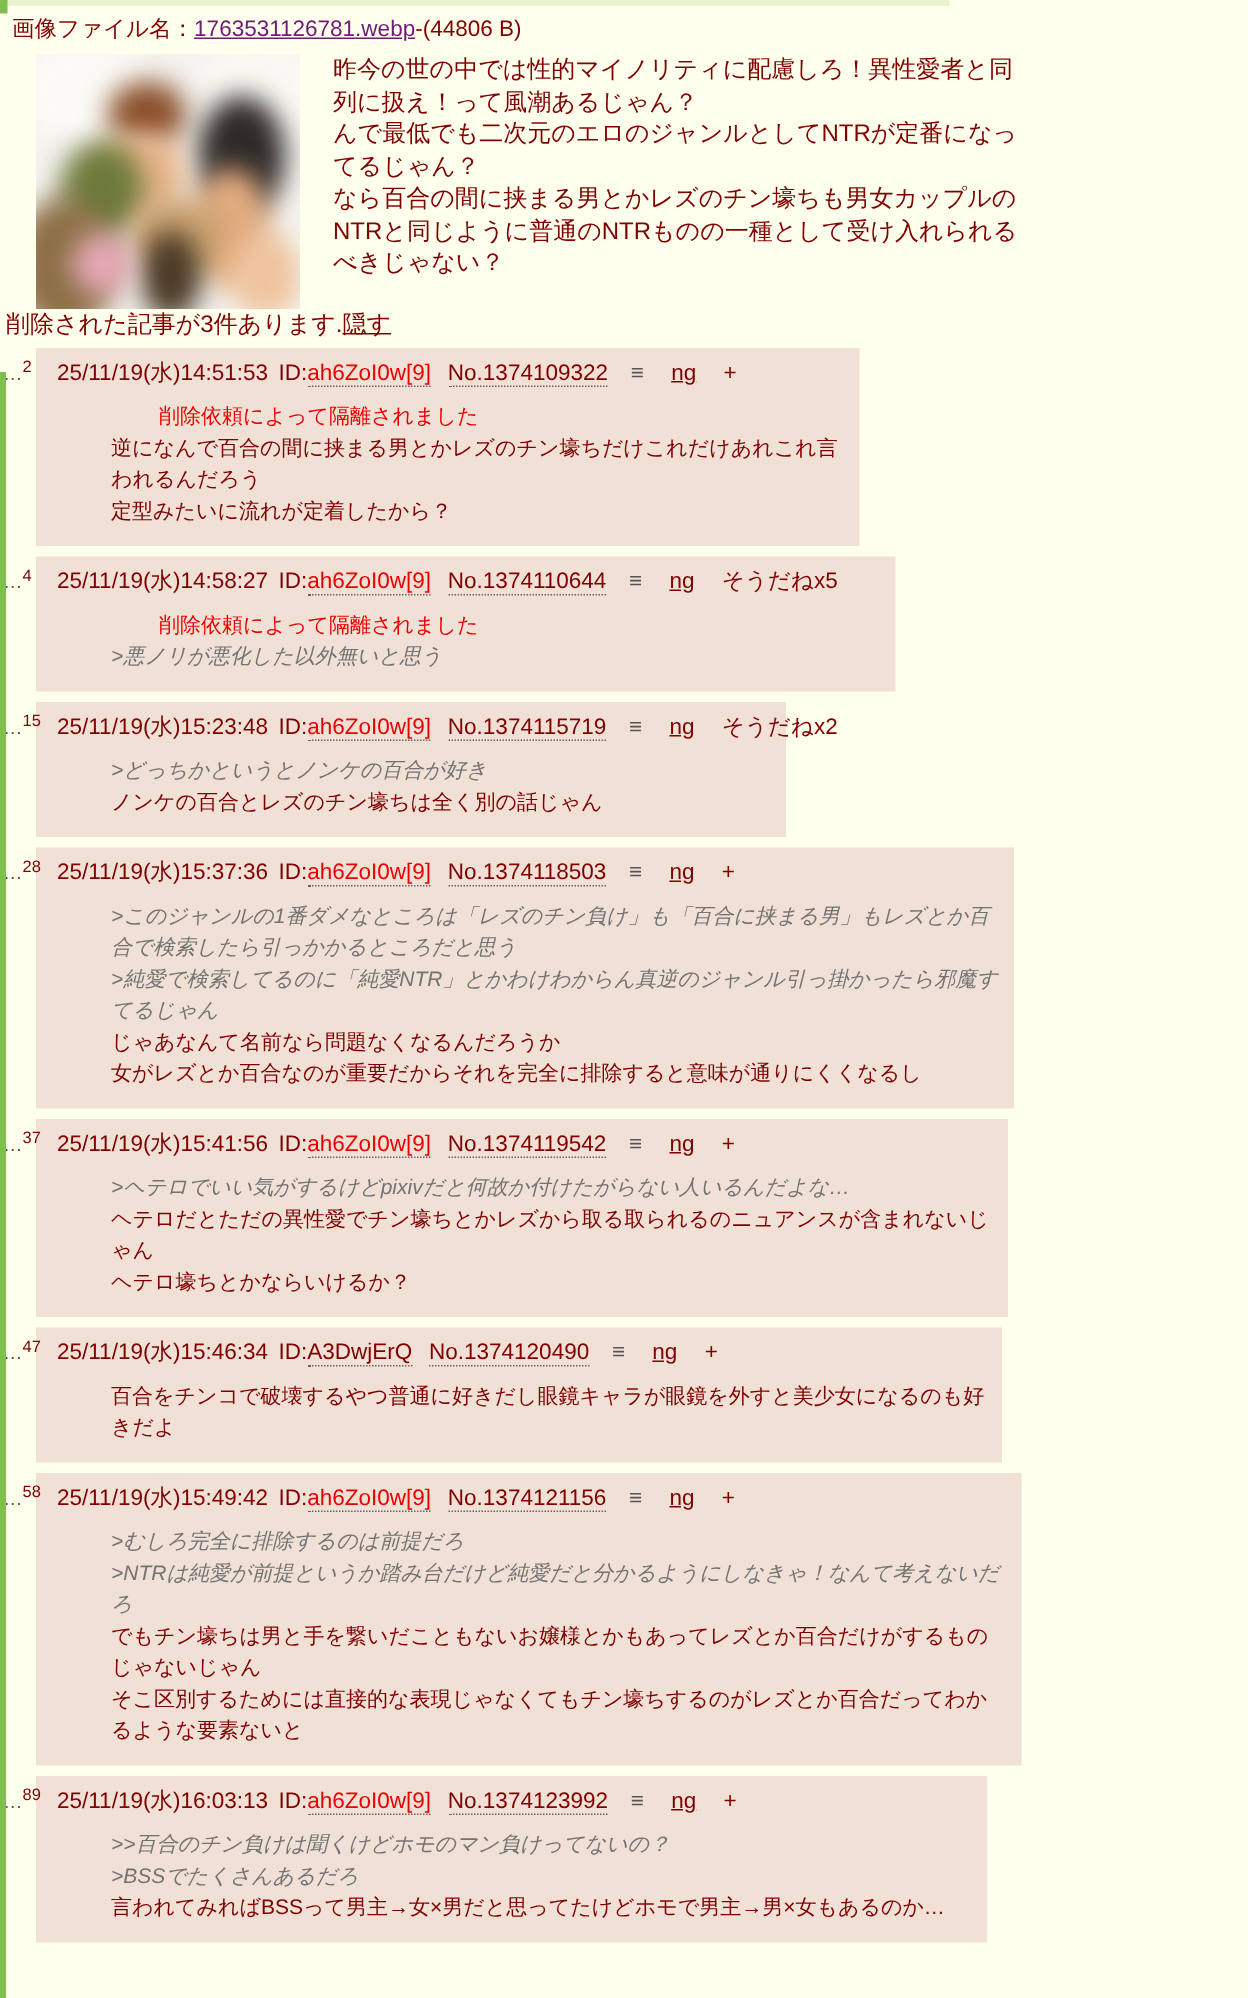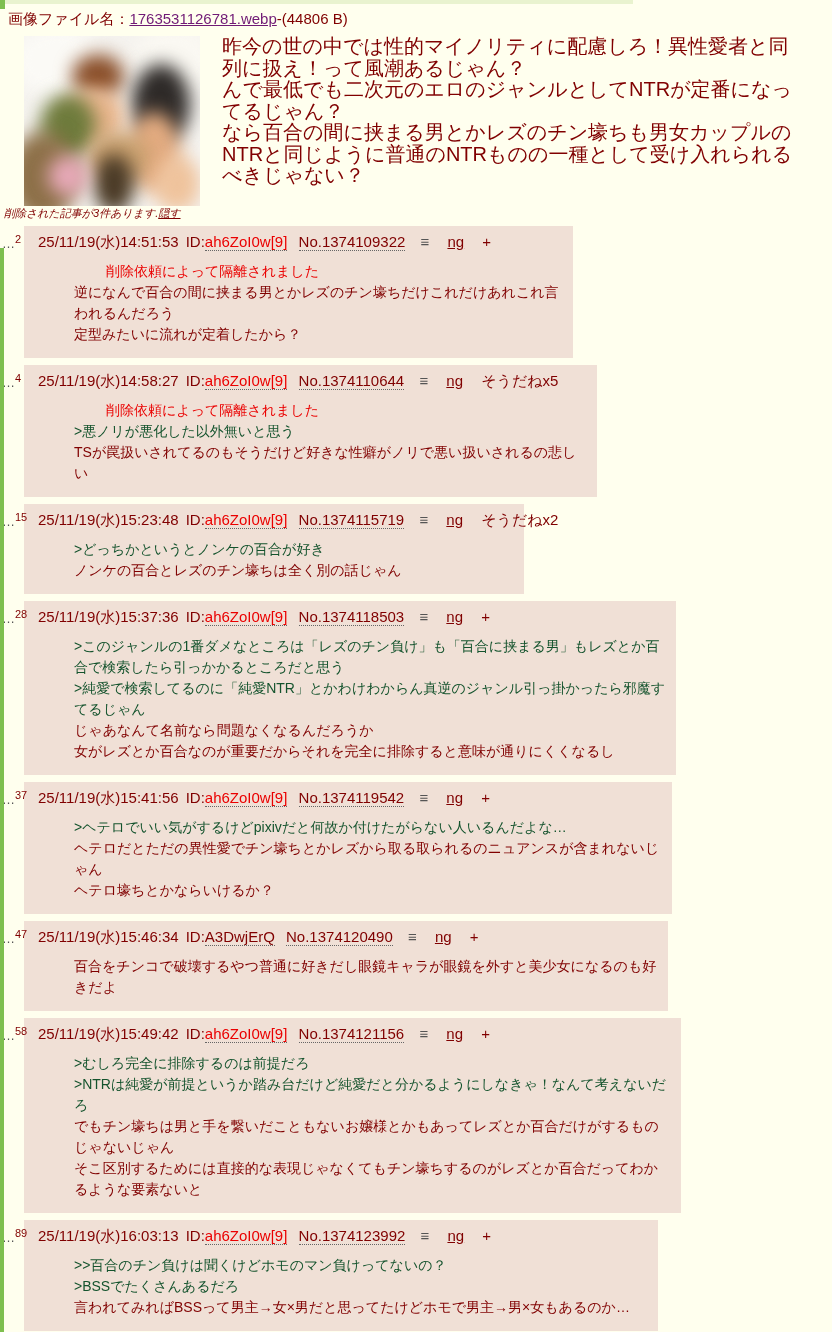--- a/index.html
+++ b/index.html
@@ -34,34 +34,34 @@
   .post-header .id-value { cursor:pointer; border-bottom:1px dotted #666; }
   .id-red { color:#ea0000; }
   .id-plain { color:#800000; }
   .post-header .no { margin-left:7px; border-bottom:1px dotted #666; cursor:pointer; }
   .post-header .menu-ic { margin-left:11px; color:#555; cursor:pointer; }
   .post-header .ng { margin-left:14px; text-decoration:underline; cursor:pointer; }
   .post-header .extra { margin-left:14px; cursor:pointer; }
   .post-header .sodane-op { margin-left:20px; font-weight:600; }
   .post-header .expire { margin-left:16px; font-size:11px; }
 
-  .op-body { margin-top:6px; font-size:20px; line-height:21.5px; }
-
-  .deleted-notice { clear:both; margin:12px 0 0 4px; font-size:11px;font-style:italic; }
+  .op-body { margin-top:6px; font-size:16px; line-height:21.5px; }
+
+  .deleted-notice { clear:both; margin:12px 0 0 4px; font-size:16px; }
   .deleted-notice a { color:#800000; text-decoration:underline; cursor:pointer; }
 
   .replies { margin-top:5px; }
   .reply-row { position:relative; margin:0 0 7px 24px; }
   .reply-menu { position:absolute; left:-22px; top:7px; font-size:13px; color:#555; cursor:pointer; white-space:nowrap; }
   .reply-menu sup { color:#800000; font-size:11px; }
   .reply-box { background:#F0E0D6; padding:7px 8px 13px 14px; }
   .post-body { margin:9px 0 0 36px; font-size:14px; line-height:21px; }
   .bl { min-height:21px; }
   .line-n { color:#800000; }
-  .line-g { color:#14532d; }
+  .line-g { color:#737373;font-style:italic; }
   .line-r { color:#ea0000;padding-left:32px; }
 </style>
 </head>
 <body>
 
 <div class="top-band"></div>
 <div class="top-corner"></div>
 
 <div class="file-line">
   <span>画像ファイル名：</span><a>1763531126781.webp</a><span>-(44806 B)</span>
@@ -125,21 +125,20 @@
       <div class="post-header">
         <span class="date">25/11/19(水)14:58:27</span><span class="id-label">ID:</span><span class="id-value id-red">ah6ZoI0w[9]</span>
         <span class="no">No.1374110644</span>
         <span class="menu-ic">≡</span>
         <span class="ng">ng</span>
         <span class="extra">そうだねx5</span>
       </div>
       <div class="post-body">
           <div class="bl line-r">削除依頼によって隔離されました</div>
           <div class="bl line-g">&gt;悪ノリが悪化した以外無いと思う</div>
-          <div class="bl line-n">TSが罠扱いされてるのもそうだけど好きな性癖がノリで悪い扱いされるの悲しい</div>
         </div>
     </div>
   </div>
 
   <div class="reply-row">
     <span class="reply-menu"><span class="dots">…</span><sup class="rnum">15</sup></span>
     <div class="reply-box" style="width: 500px;">
       <div class="post-header">
         <span class="date">25/11/19(水)15:23:48</span><span class="id-label">ID:</span><span class="id-value id-red">ah6ZoI0w[9]</span>
         <span class="no">No.1374115719</span>

